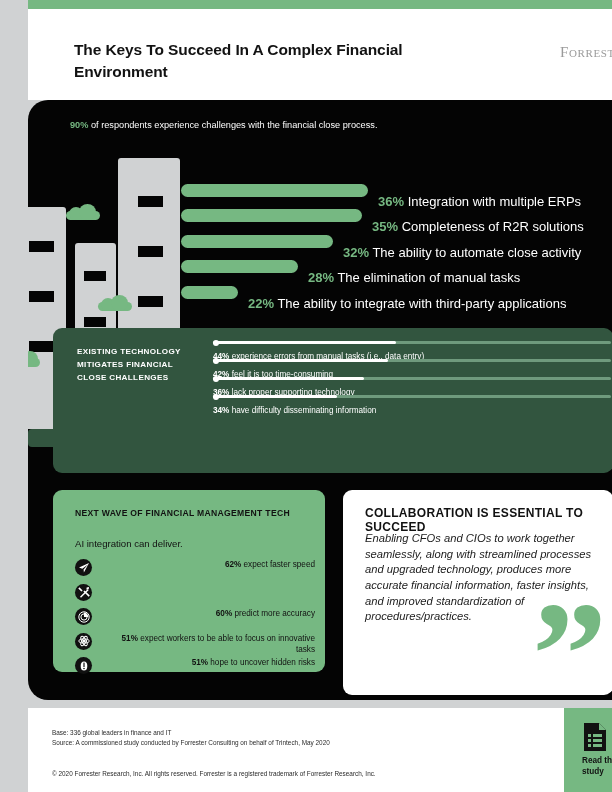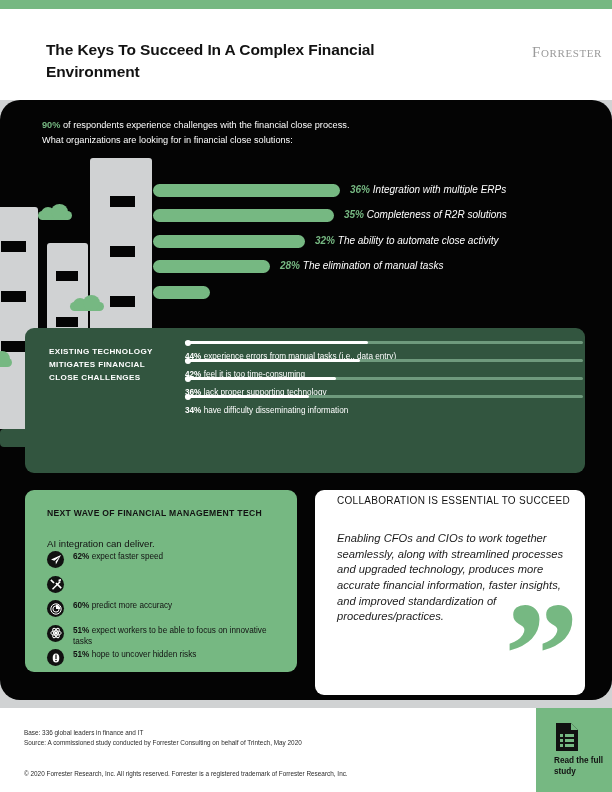--- a/index.html
+++ b/index.html
@@ -2,21 +2,21 @@
 <html><head>
 <meta charset="utf-8">
 <style>
   html,body{margin:0;padding:0;}
   body{
     width:612px;height:792px;
     background:#d0d2d3;
     font-family:"Liberation Sans", sans-serif;
     overflow:hidden;position:relative;
   }
-  .page{position:absolute;inset:0;background:#d0d2d3;}
+  .page{position:absolute;inset:0;background:#d0d2d3;margin-left:28px;}
 
   
   .top-rule{position:absolute;left:0;top:0;width:612px;height:9px;background:#76b882;}
 
   
   .header{position:absolute;left:0;top:9px;width:612px;height:91px;background:#ffffff;}
   .header-title{
     position:absolute;left:46px;top:30px;width:330px;
     font-size:15.5px;font-weight:bold;color:#121212;line-height:1.45;
     letter-spacing:-0.1px;
@@ -41,21 +41,21 @@
   .bldg .win{position:absolute;background:#040404;}
   .cloud{position:absolute;}
   .cloud i{position:absolute;background:#76b882;border-radius:50%;display:block;}
   .cloud .base{border-radius:7px;}
   .ground{position:absolute;left:0;top:274px;width:160px;height:18px;background:#32553f;border-radius:4px;}
 
   
   .bars{position:absolute;left:153px;top:80px;width:440px;}
   .barrow{position:relative;height:25.4px;}
   .bar{position:absolute;left:0;top:4px;height:13px;background:#76b882;border-radius:7px;}
-  .barlabel{position:absolute;top:2px;font-size:10px;color:#ffffff;white-space:nowrap;line-height:16px;font-style:italic;}
+  .barlabel{position:absolute;top:14px;font-size:13px;color:#ffffff;white-space:nowrap;line-height:16px;}
   .barlabel b{color:#76b882;font-weight:bold;}
 
   
   .panel{
     position:absolute;left:25px;top:228px;width:560px;height:145px;
     background:#32553f;border-radius:9px;
   }
   .panel-title{
     position:absolute;left:24px;top:17px;width:115px;
     color:#ffffff;font-size:8.1px;font-weight:bold;line-height:1.62;
@@ -69,32 +69,32 @@
   .tracklabel{position:absolute;left:0;top:11px;font-size:8.2px;color:#ffffff;white-space:nowrap;}
   .tracklabel b{font-weight:bold;}
 
   
   .card-ai{
     position:absolute;left:25px;top:390px;width:272px;height:182px;
     background:#76b882;border-radius:9px;
   }
   .card-ai-title{position:absolute;left:22px;top:17px;width:215px;color:#121212;font-size:8.6px;font-weight:bold;line-height:1.55;letter-spacing:0.3px;}
   .card-ai-sub{position:absolute;left:22px;top:48px;color:#121212;font-size:9.6px;}
-  .ailist{position:absolute;left:22px;top:60px;width:240px;}
+  .ailist{position:absolute;left:22px;top:68px;width:240px;text-align:right;}
   .airow{position:relative;min-height:24.5px;}
   .aiic{position:absolute;left:0;top:1px;width:17px;height:17px;border-radius:50%;background:#111111;}
   .aiic svg{position:absolute;left:2.5px;top:2.5px;}
   .aitx{position:absolute;left:26px;top:1px;width:214px;font-size:8.2px;color:#121212;line-height:1.42;}
   .aitx b{font-weight:bold;}
 
   .card-quote{
     position:absolute;left:315px;top:390px;width:270px;height:205px;
     background:#ffffff;border-radius:9px;overflow:hidden;
   }
-  .quote-title{position:absolute;left:22px;top:5px;color:#121212;font-size:10px;font-weight:normal;letter-spacing:0.3px;}
+  .quote-title{position:absolute;left:22px;top:16px;color:#121212;font-size:12px;font-weight:bold;letter-spacing:0.3px;}
   .quote-body{
     position:absolute;left:22px;top:41px;width:230px;
     font-size:11.2px;font-style:italic;color:#1b1b1b;line-height:1.40;z-index:2;
   }
   .quote-mark{
     position:absolute;right:6px;bottom:-34px;
     font-family:"Liberation Serif", serif;
     font-size:150px;color:#76b882;line-height:1;z-index:1;font-weight:bold;
   }
 
@@ -118,21 +118,20 @@
 
   <div class="header">
     <div class="header-title">The Keys To Succeed In A Complex Financial Environment</div>
     <div class="brand">Forrester</div>
   </div>
 
   <div class="dark">
 
     <div class="intro">
       <span><b>90%</b><span> of respondents experience challenges with the financial close process.</span></span>
-      <span class="l2">What organizations are looking for in financial close solutions:</span>
     </div>
 
     <div class="city">
       <div class="bldg" style="left:-20px;top:52px;width:58px;height:222px;border-radius:3px 3px 0 0;">
         <span class="win" style="left:21px;top:34px;width:25px;height:11px;"></span>
         <span class="win" style="left:21px;top:84px;width:25px;height:11px;"></span>
         <span class="win" style="left:21px;top:134px;width:25px;height:11px;"></span>
       </div>
       <div class="bldg" style="left:47px;top:88px;width:41px;height:186px;border-radius:3px 3px 0 0;">
         <span class="win" style="left:9px;top:28px;width:22px;height:10px;"></span>
@@ -187,20 +186,24 @@
       </div>
       <div class="barrow">
         <span class="bar" style="width:117px;"></span>
         <span class="barlabel" style="left:127px;">
           <b>28%</b>
           <span>The elimination of manual tasks</span>
         </span>
       </div>
       <div class="barrow">
         <span class="bar" style="width:57px;"></span>
+        <span class="barlabel" style="left:67px;">
+          <b>22%</b>
+          <span>The ability to integrate with third-party applications</span>
+        </span>
       </div>
     </div>
 
     <div class="panel">
       <div class="panel-title">EXISTING TECHNOLOGY MITIGATES FINANCIAL CLOSE CHALLENGES</div>
       <div class="tracks">
         <div class="trackrow">
           <span class="track"></span>
           <span class="trackfill" style="width:183px;"></span>
           <span class="trackdot"></span>

